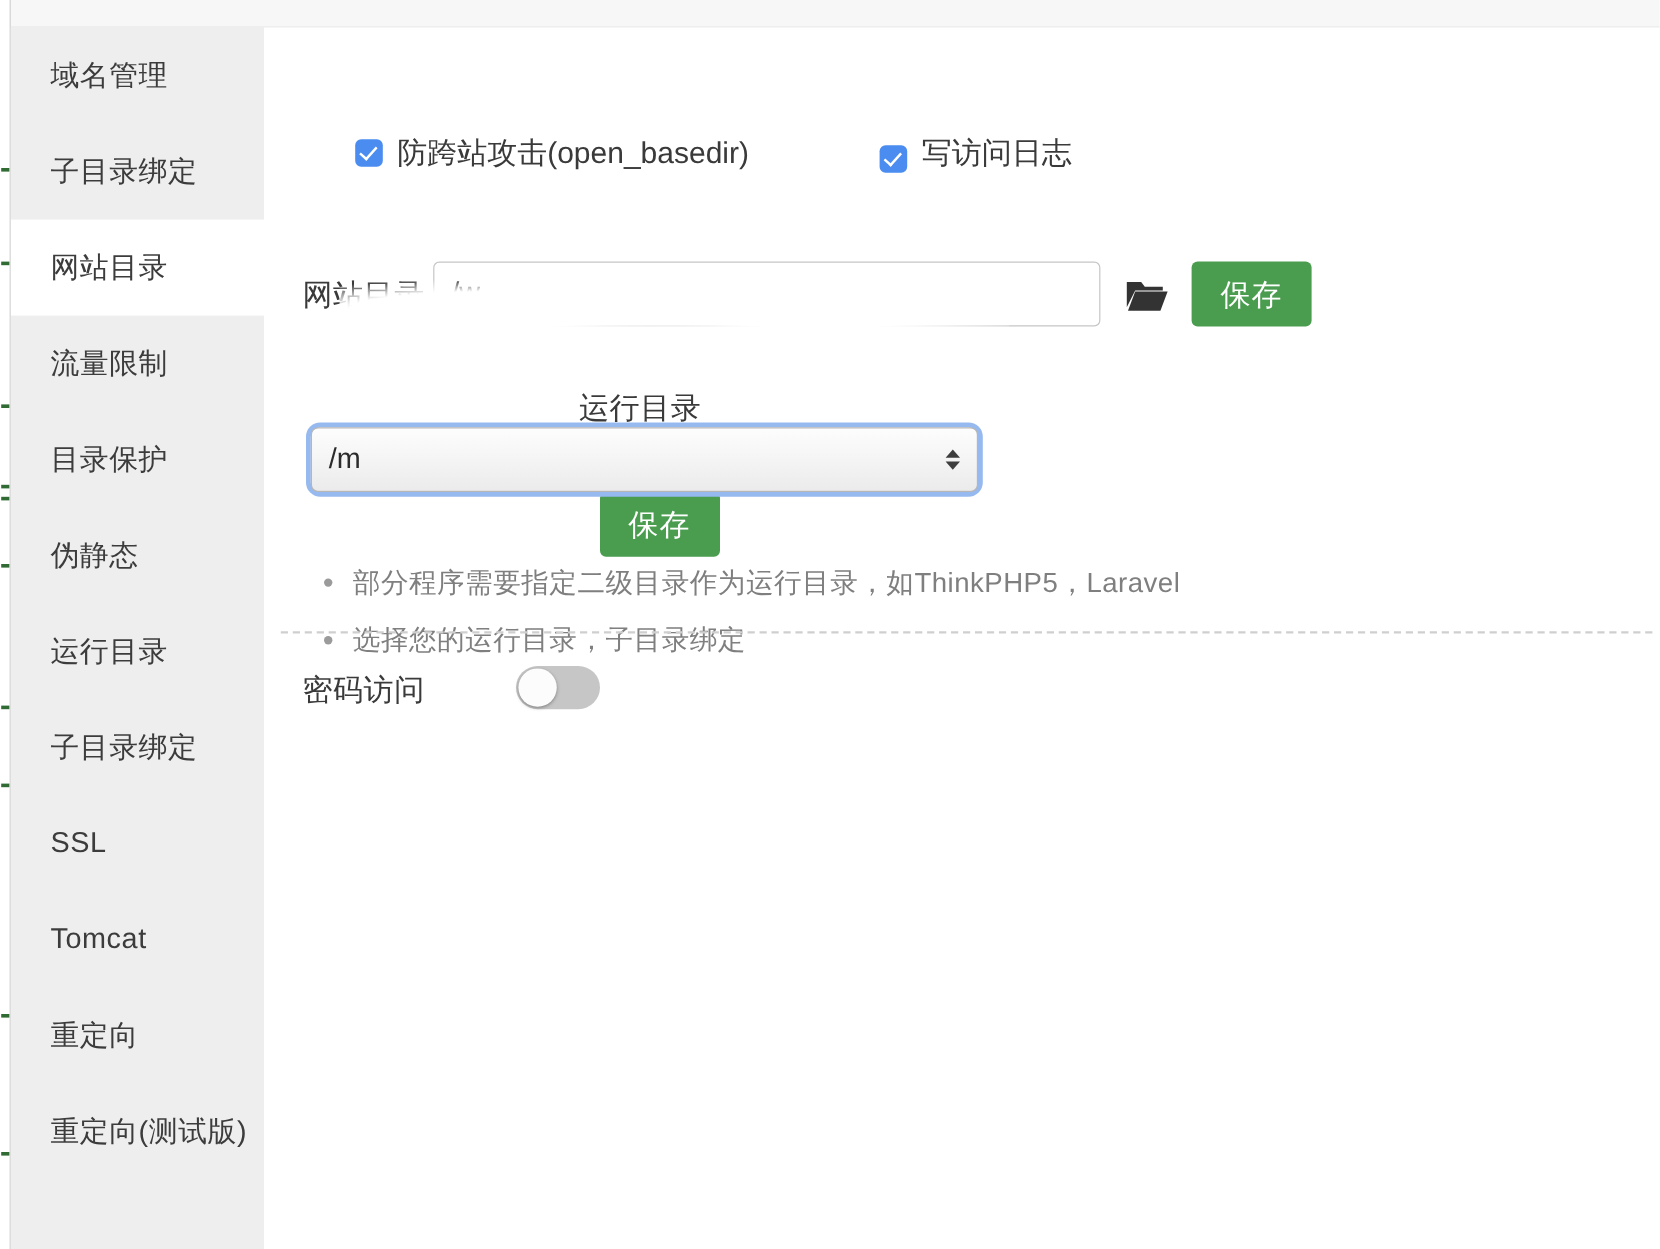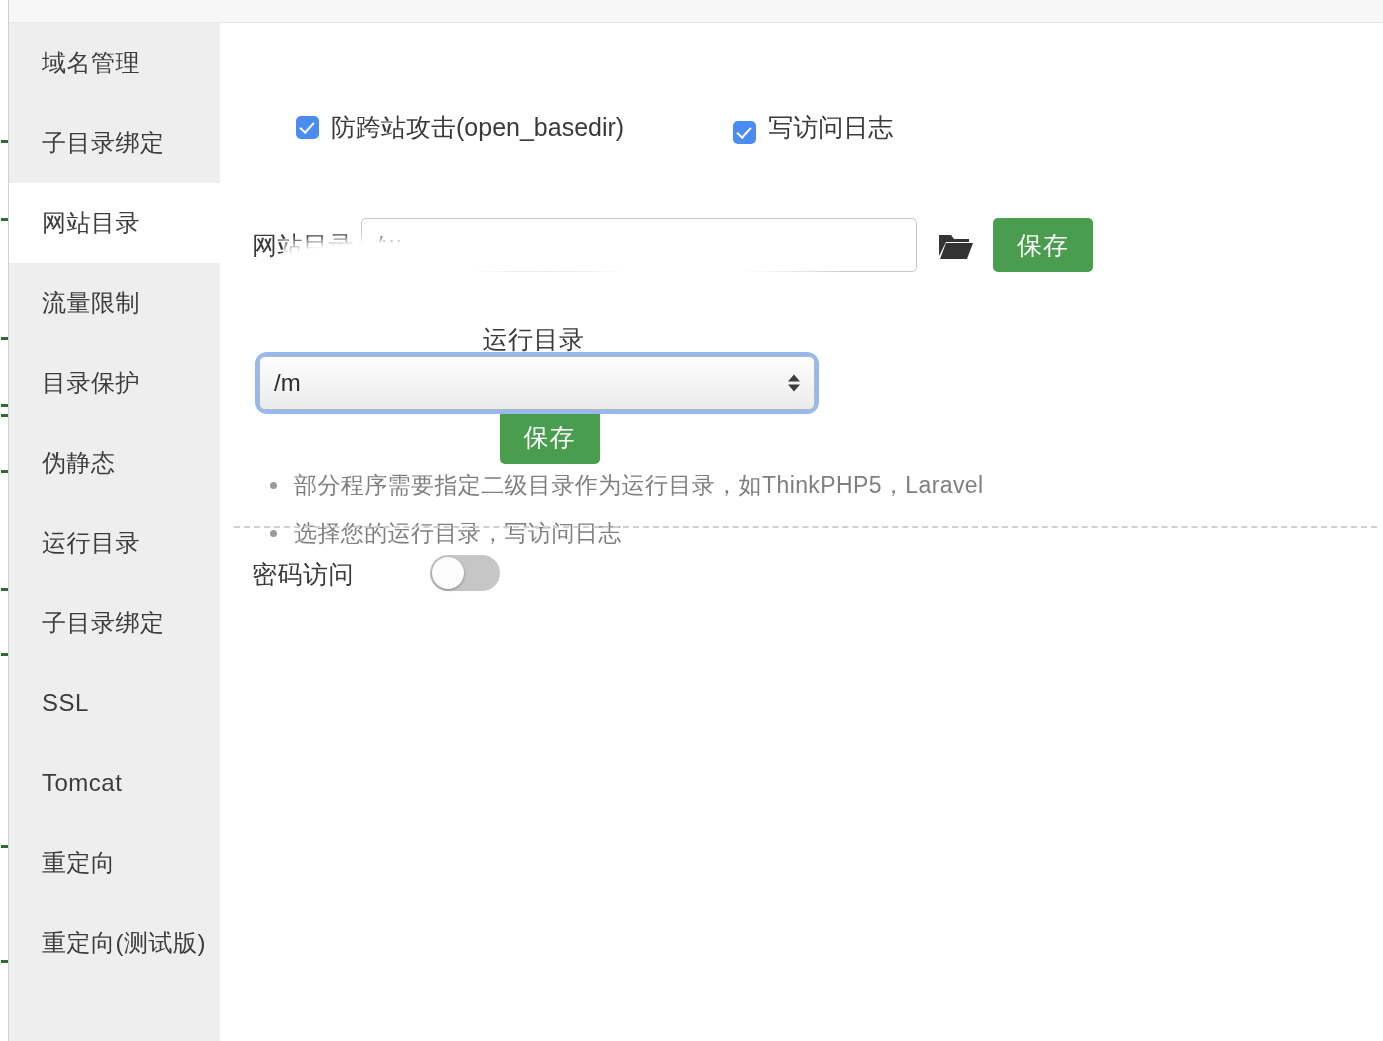--- a/index.html
+++ b/index.html
@@ -408,21 +408,21 @@
     <button class="save-btn sel-save">保存</button>
   </div>
 
   <ul class="tips">
     <li>
       <span class="dot"></span>
       <span>部分程序需要指定二级目录作为运行目录，如ThinkPHP5，Laravel</span>
     </li>
     <li>
       <span class="dot"></span>
-      <span>选择您的运行目录，写访问日志</span>
+      <span>选择您的运行目录，子目录绑定</span>
     </li>
   </ul>
 
   <div class="divider"></div>
 
   <div class="toggle-row">
     <span class="toggle-label">密码访问</span>
     <span class="switch">
       <span class="knob"></span>
     </span>

